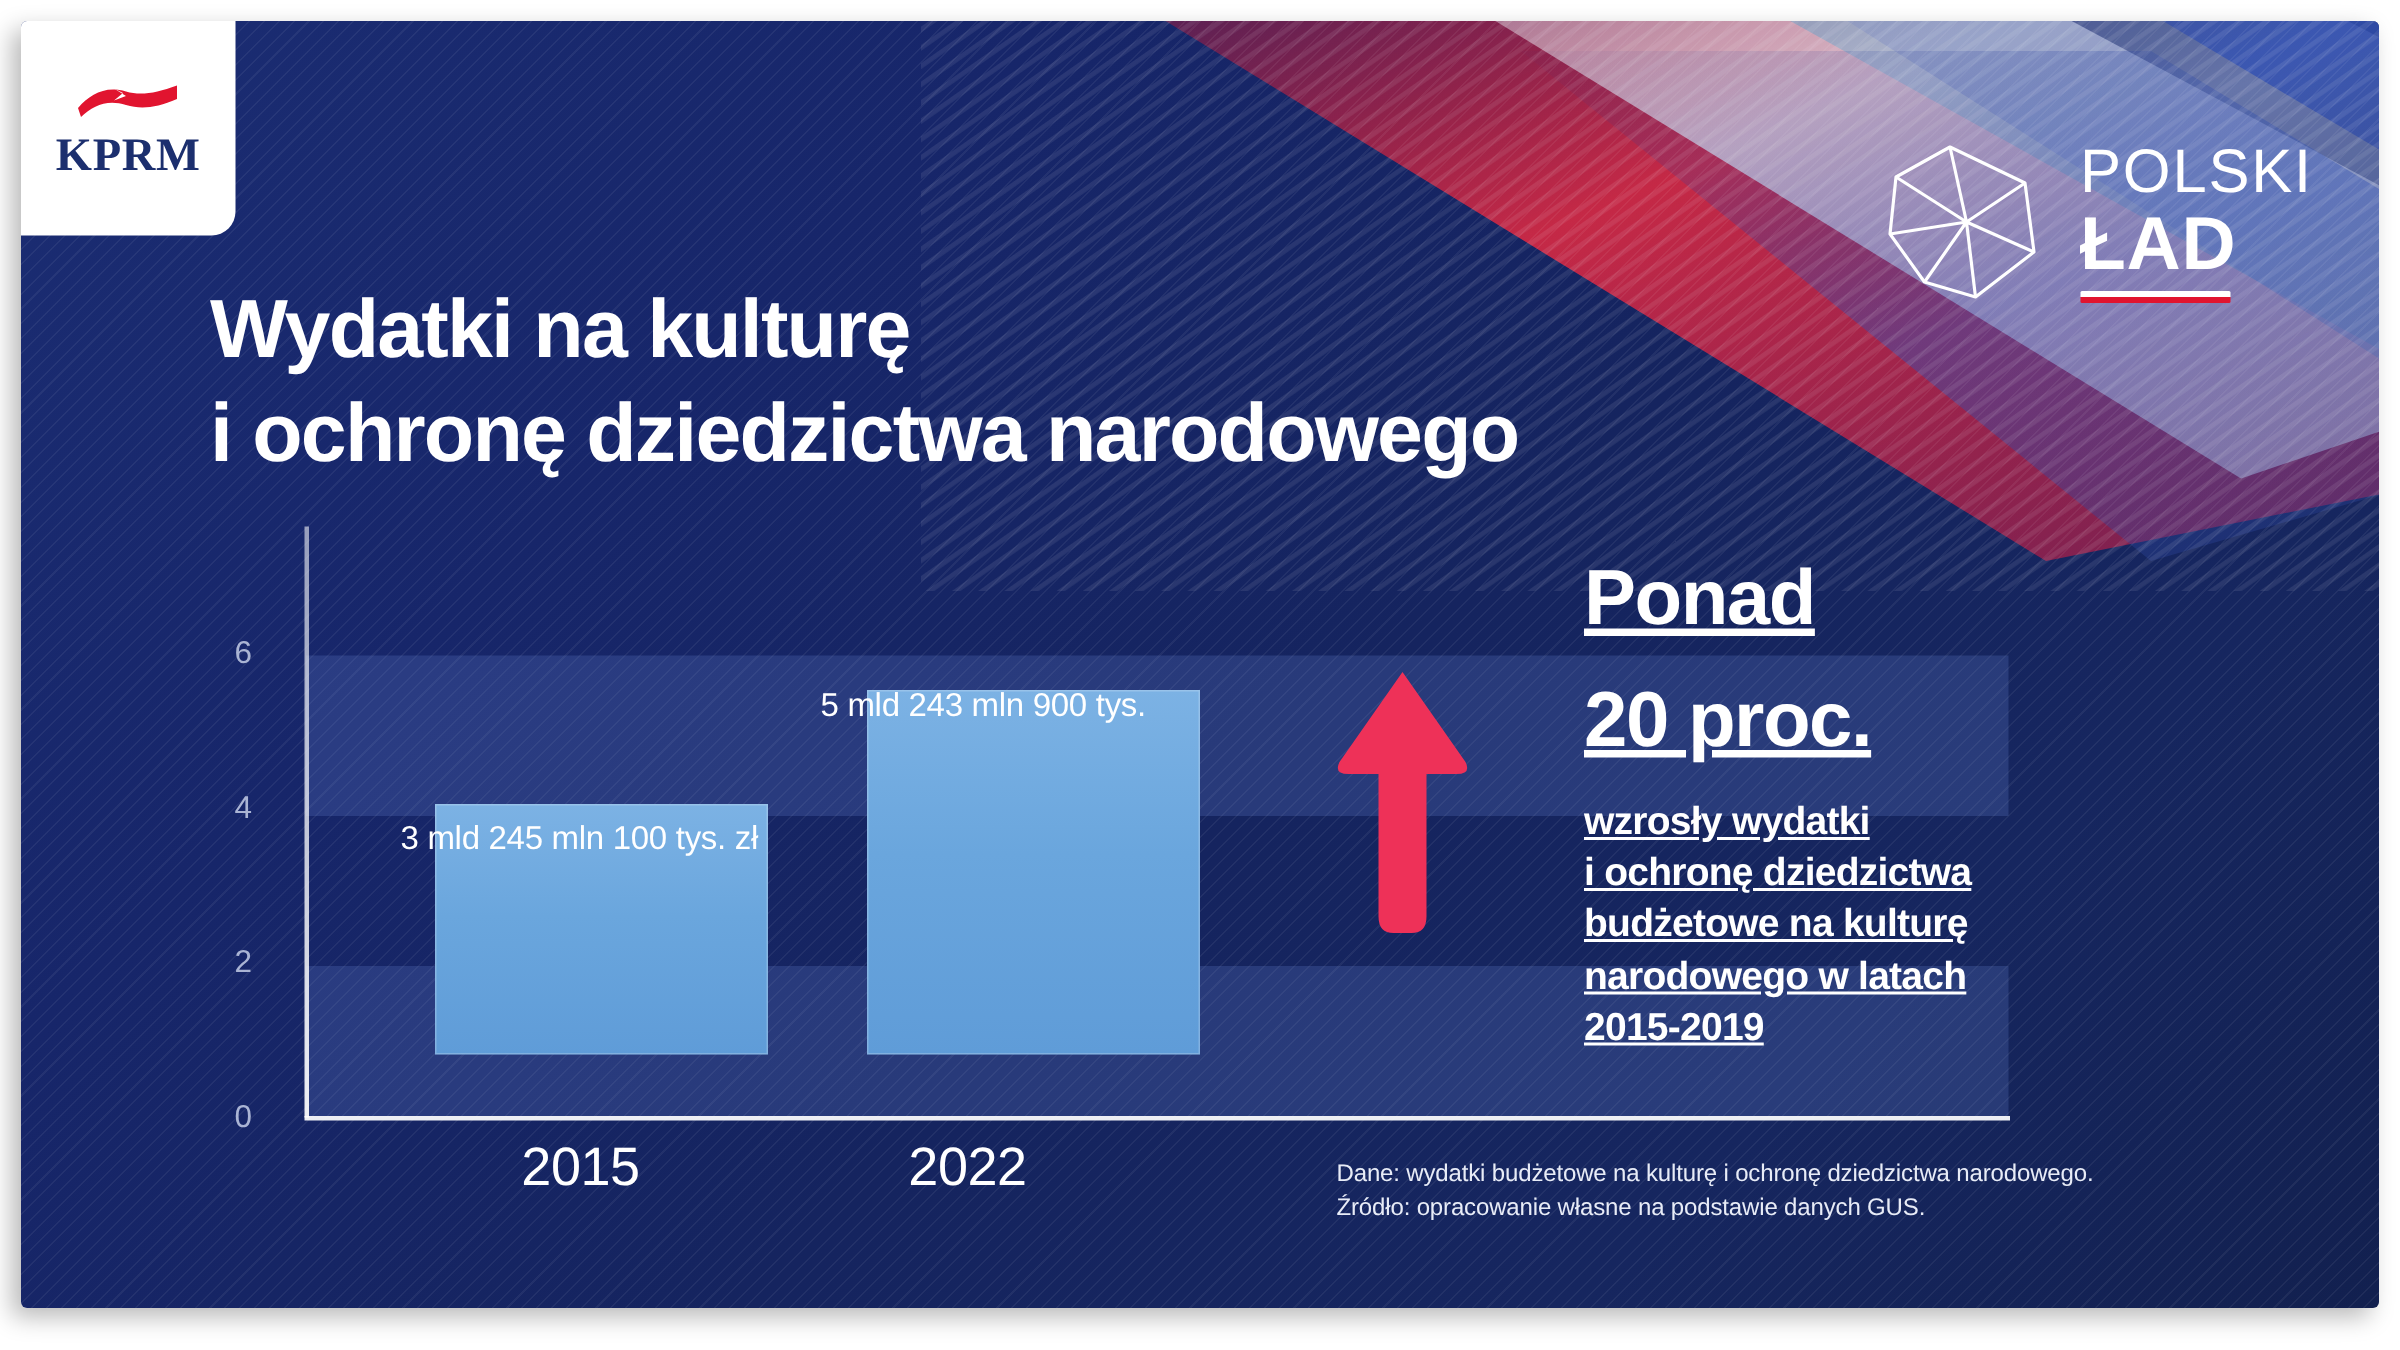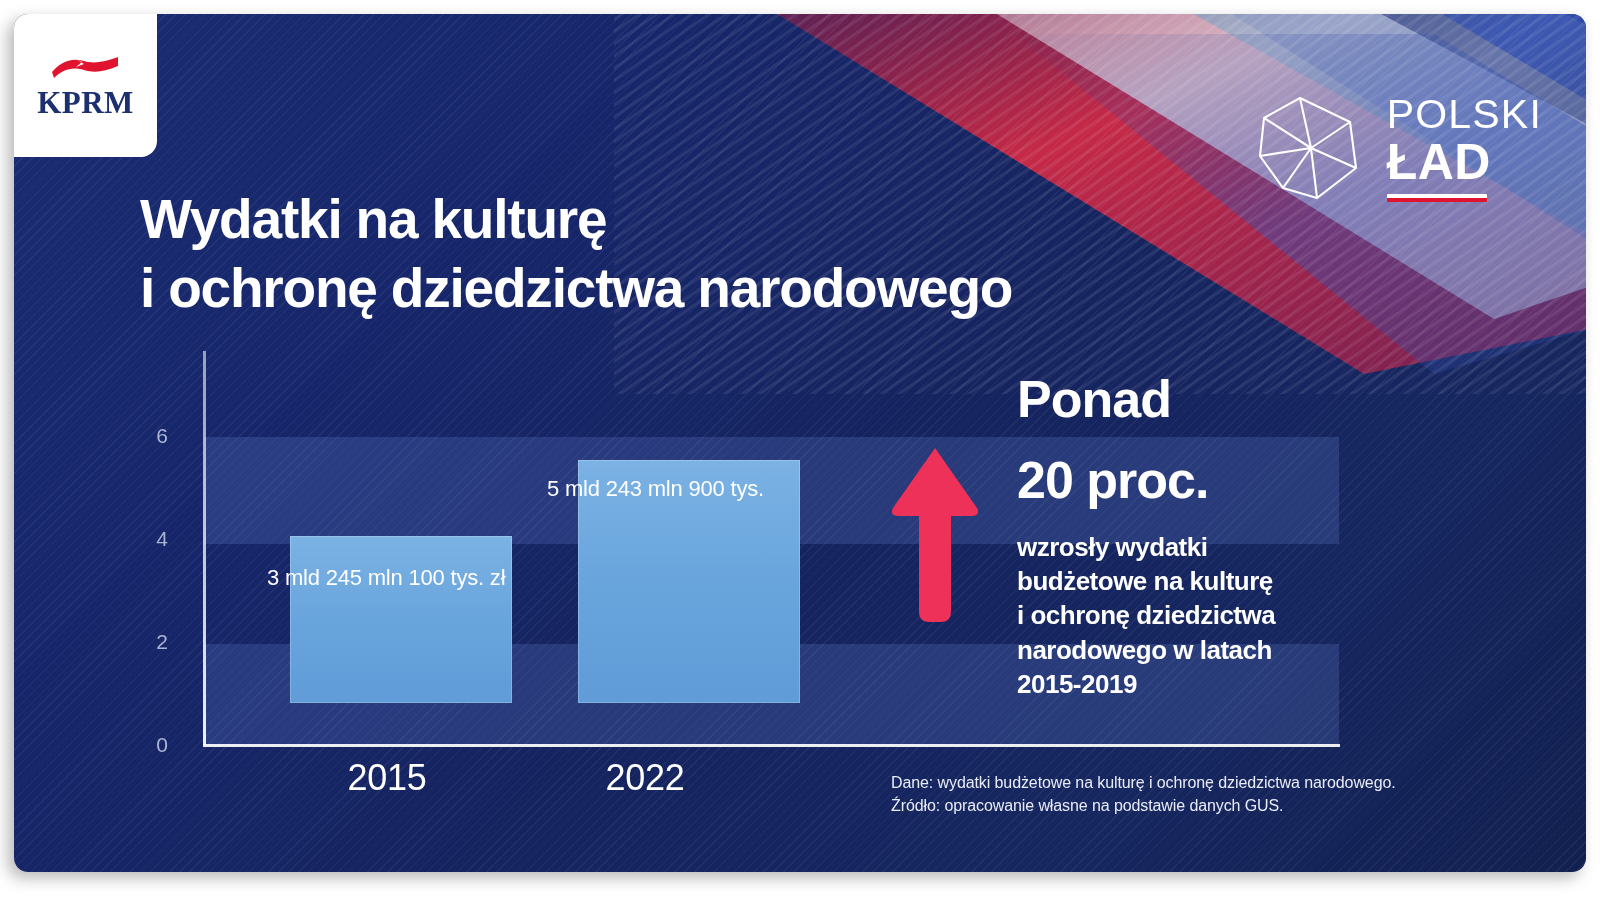--- a/index.html
+++ b/index.html
@@ -14,21 +14,21 @@
     width:1600px; height:900px;
     background:#ffffff;
     overflow:hidden;
   }
 
   
   .card{
     position:absolute;
     left:14px; top:14px;
     width:1572px; height:858px;
-    border-radius:14px;
+    border-radius:4px;
     overflow:hidden;
     background:
       linear-gradient(135deg,#1b2d73 0%,#17266a 28%,#15245f 55%,#16265f 78%,#12204f 100%);
     box-shadow:-6px 6px 16px rgba(0,0,0,.28);
   }
   
   .card::after{
     content:"";
     position:absolute; inset:0;
     background-image:repeating-linear-gradient(
@@ -150,21 +150,20 @@
     background:linear-gradient(to bottom,#7cb2e4 0%,#6aa6dd 45%,#5f9cd8 100%);
     box-shadow:inset 0 0 0 1px rgba(255,255,255,.22);
   }
   .bar-label{
     position:absolute;
     color:#ffffff;
     font-size:22px;
     font-weight:400;
     white-space:nowrap;
     letter-spacing:-.2px;
-    margin-top:19px;
   }
   .xtick{
     position:absolute;
     color:#ffffff;
     font-size:36px;
     font-weight:400;
     white-space:nowrap;
     letter-spacing:-.3px;
     transform:translateX(-50%);
   }
@@ -173,24 +172,25 @@
   .arrow{
     position:absolute;
     left:877px; top:432px;
     width:88px; height:178px;
     z-index:14;
   }
 
   
   .panel{
     position:absolute;
-    left:1003px; top:355px;
+    left:1042px; top:355px;
     width:380px;
     z-index:16;
     color:#ffffff;
+    text-decoration:underline;
   }
   .panel-big{
     font-size:52px; font-weight:800;
     line-height:1.18;
     letter-spacing:-1px;
     white-space:nowrap;
   }
   .panel-sub{
     margin-top:18px;
     font-size:26px; font-weight:800;
@@ -309,22 +309,22 @@
 
     <svg class="arrow" viewBox="0 0 88 178" xmlns="http://www.w3.org/2000/svg">
       <path d="M44,2 L86,62 Q90,70 80,70 L60,70 L60,165 Q60,176 50,176 L38,176 Q28,176 28,165 L28,70 L8,70 Q-2,70 2,62 Z" fill="#ee3158"></path>
     </svg>
 
     <div class="panel">
       <div class="panel-big">Ponad</div>
       <div class="panel-big" style="margin-top:20px">20 proc.</div>
       <div class="panel-sub">
         <div>wzrosły wydatki</div>
+        <div>i ochronę dziedzictwa</div>
         <div>budżetowe na kulturę</div>
-        <div>i ochronę dziedzictwa</div>
         <div>narodowego w latach</div>
         <div>2015-2019</div>
       </div>
     </div>
 
     <div class="note">
       <div>Dane: wydatki budżetowe na kulturę i ochronę dziedzictwa narodowego.</div>
       <div>Źródło: opracowanie własne na podstawie danych GUS.</div>
     </div>
 

